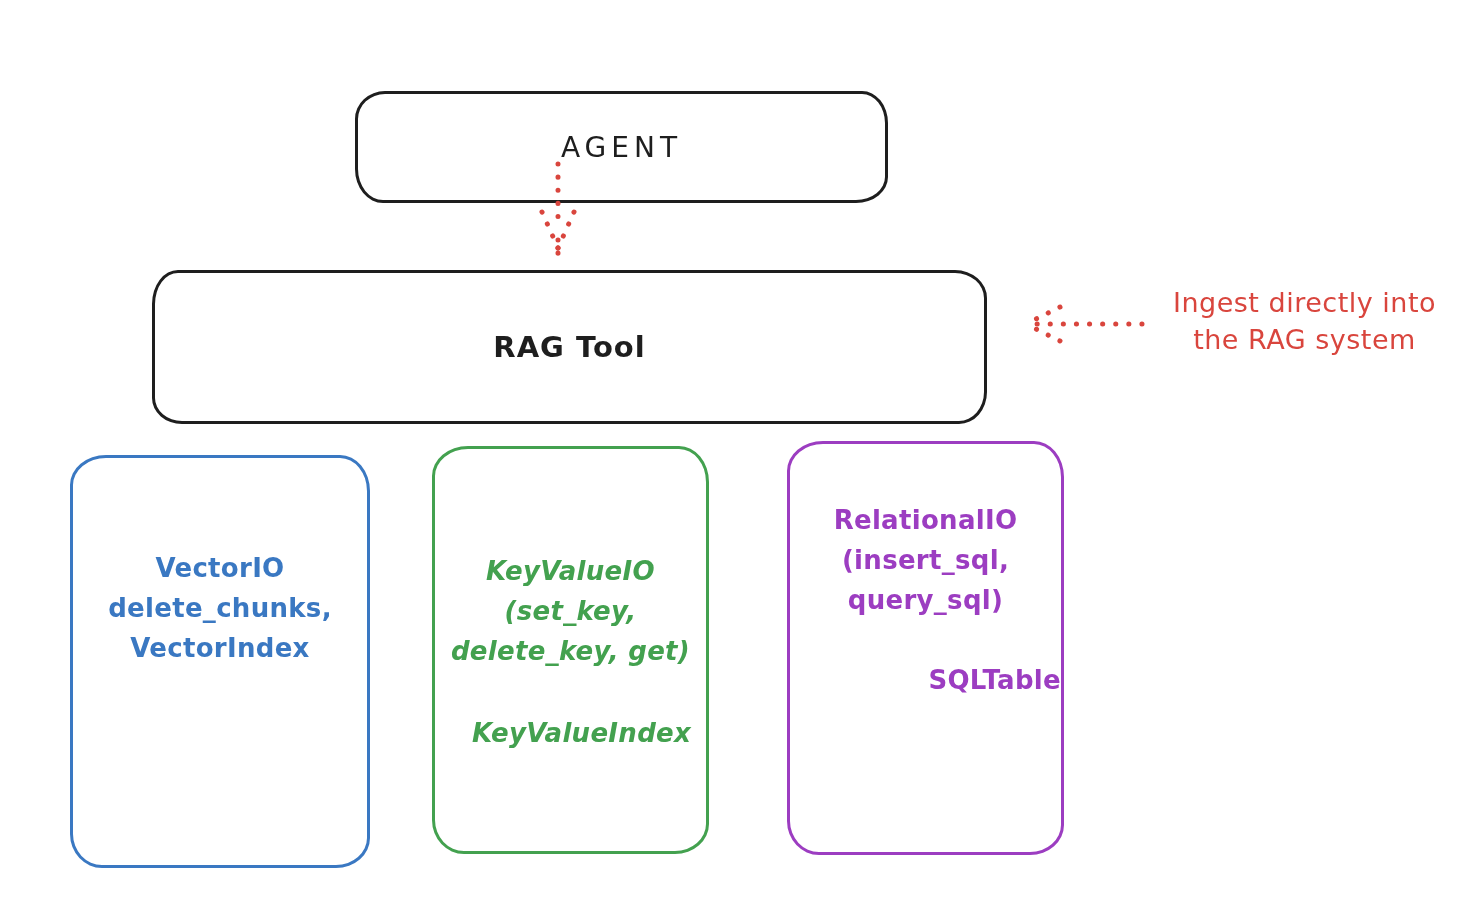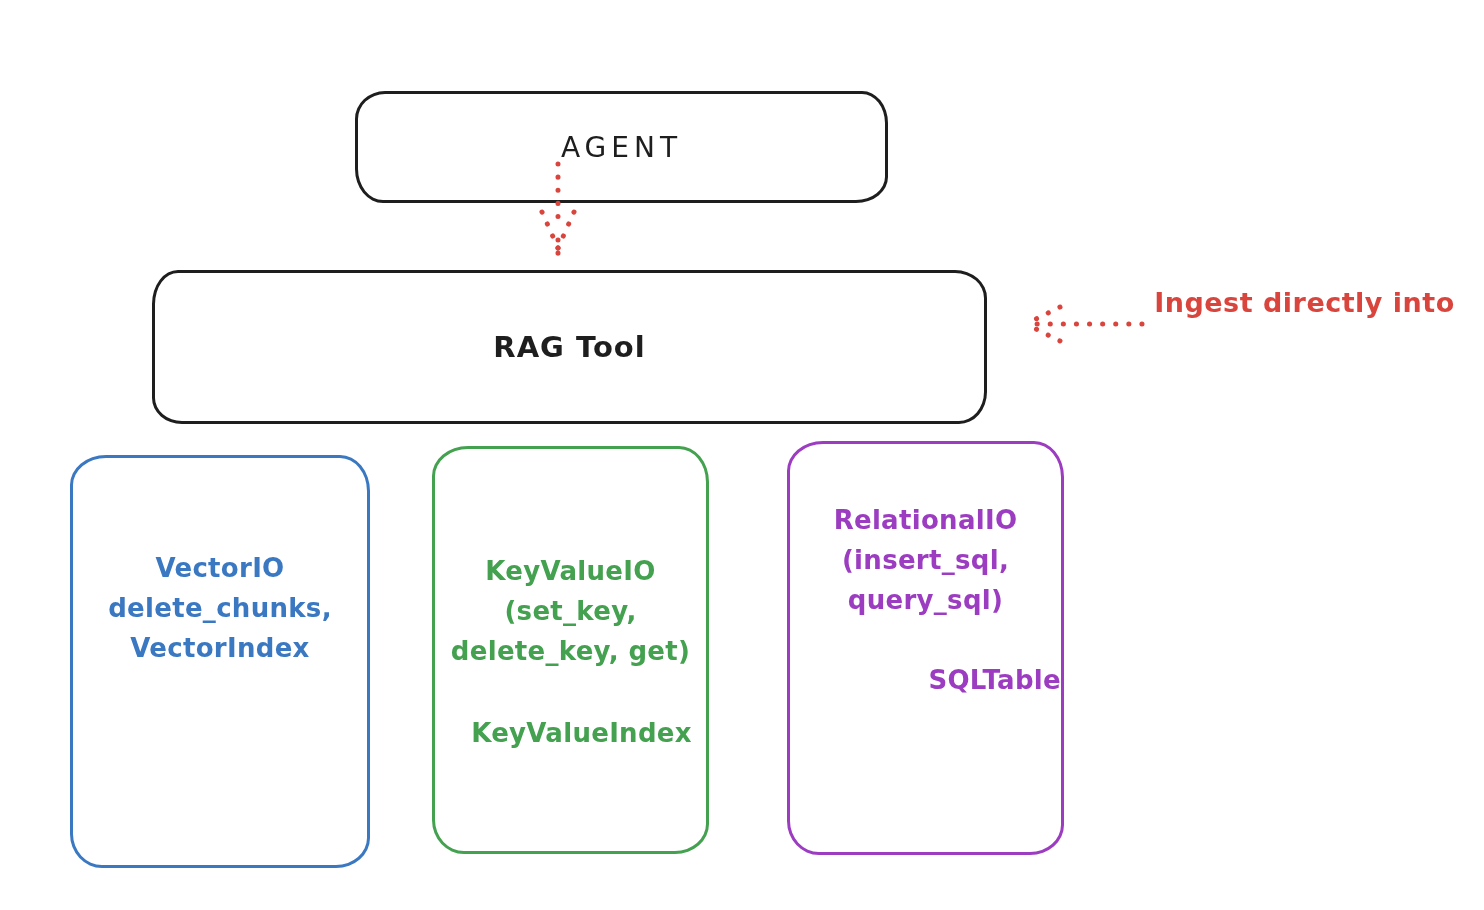--- a/index.html
+++ b/index.html
@@ -50,40 +50,40 @@
     border-radius: 36px 30px 34px 32px / 30px 36px 30px 34px;
     background: #ffffff;
     text-align: center;
     font-weight: 600;
     font-size: 26px;
     line-height: 40px;
     letter-spacing: 0.3px;
   }
 
   .module-blue   { left: 70px;  top: 455px; width: 300px; height: 413px; border-color: #3a78c2; color: #3a78c2; }
-  .module-green  { left: 432px; top: 446px; width: 277px; height: 408px; border-color: #43a14f; color: #43a14f; }
+  .module-green  { left: 432px; top: 446px; width: 277px; height: 408px; border-color: #43a14f; color: #43a14f; font-style: italic; }
   .module-purple { left: 787px; top: 441px; width: 277px; height: 414px; border-color: #9c3dc1; color: #9c3dc1; }
 
   .module-blue   .mod-lines { padding-top: 90px; }
   .module-green  .mod-lines { padding-top: 102px; }
   .module-purple .mod-lines { padding-top: 56px; }
 
   .module-blue   .mod-index { }
   .module-green  .mod-index { margin-top: 42px; padding-left: 22px; }
   .module-purple .mod-index { margin-top: 40px; text-align: right; }
 
   
   .annotation {
     position: absolute;
     left: 1132px; top: 284px;
     width: 345px;
     text-align: center;
     color: #d9453d;
     font-size: 27px;
-    font-weight: 700;
+    font-weight: 400;
     line-height: 37px;
     letter-spacing: 0.5px;
   }
 
   
   .arrow-svg { position: absolute; }
   .arrow-down { left: 528px; top: 160px; }
   .arrow-left { left: 1014px; top: 300px; }
 
   .dotted-stroke {
@@ -115,20 +115,21 @@
   </div>
 
   <svg class="arrow-svg arrow-left" width="134" height="48" viewBox="0 0 134 48">
     <path class="dotted-stroke" d="M128 24 L20 24"></path>
     <path class="dotted-stroke" d="M46 7 L12 24"></path>
     <path class="dotted-stroke" d="M46 41 L12 24"></path>
   </svg>
 
   <div class="annotation">
     <div>Ingest directly into</div>
+    <div>the RAG system</div>
   </div>
 
   <div class="module-box module-blue">
     <div class="mod-lines">
       <div>VectorIO</div>
       <div>delete_chunks,</div>
     </div>
     <div class="mod-index">VectorIndex</div>
   </div>
 

